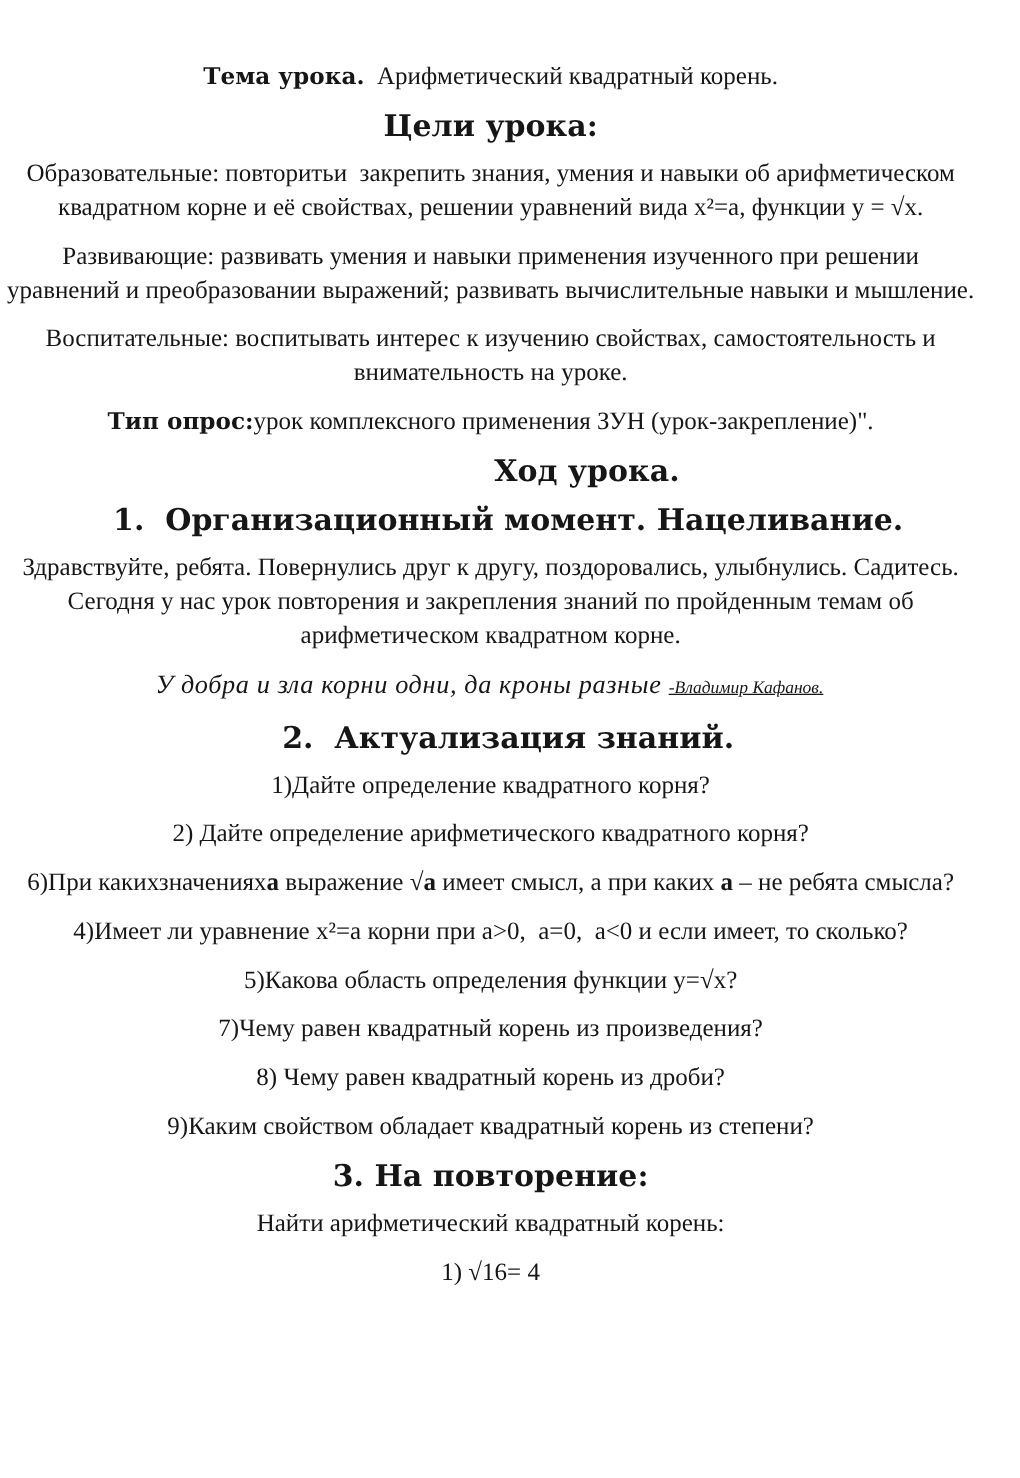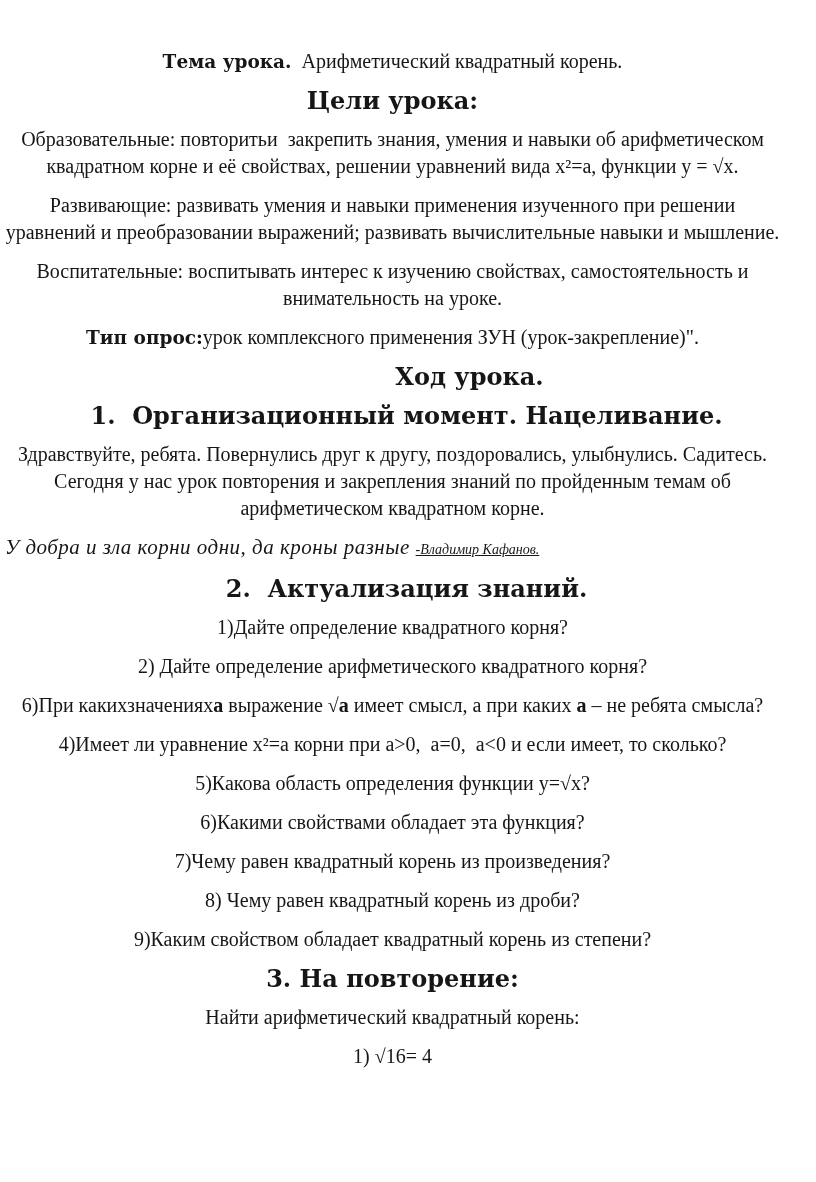--- a/index.html
+++ b/index.html
@@ -39,21 +39,21 @@
   
   .ba { font-weight: bold; }
   
   .shift-77 { margin-left: 154px; }
   
   .shift-14 { margin-left: 28px; }
   
   .space-before { }
   
   .quote-line {
-    text-align: left;
+    text-align: center;
     font-style: italic;
     padding-right: 2px;
   }
   .quote-text {
     font-size: 21px;
     letter-spacing: 0.5px;
   }
   .quote-author {
     font-size: 14px;
     text-decoration: underline;
@@ -90,21 +90,20 @@
   <p>1)Дайте определение квадратного корня?</p>
 
   <p>2) Дайте определение арифметического квадратного корня?</p>
 
   <p><span>6)При какихзначениях</span><span class="ba">а</span><span> выражение √</span><span class="ba">а</span><span> имеет смысл, а при каких </span><span class="ba">а</span><span> – не ребята смысла?</span></p>
 
   <p>4)Имеет ли уравнение x²=a корни при a&gt;0,  a=0,  a&lt;0 и если имеет, то сколько?</p>
 
   <p>5)Какова область определения функции y=√x?</p>
 
-  <p>6)Какими свойствами обладает эта функция?</p>
 
   <p>7)Чему равен квадратный корень из произведения?</p>
 
   <p>8) Чему равен квадратный корень из дроби?</p>
 
   <p>9)Каким свойством обладает квадратный корень из степени?</p>
 
   <p class="hb">3. На повторение:</p>
 
   <p>Найти арифметический квадратный корень:</p>

